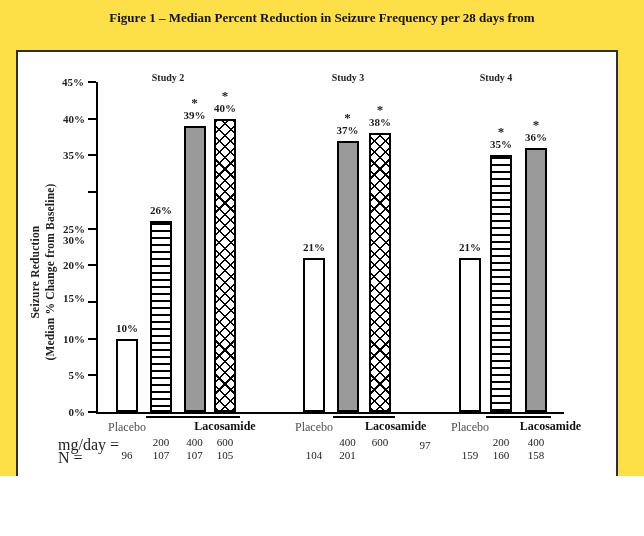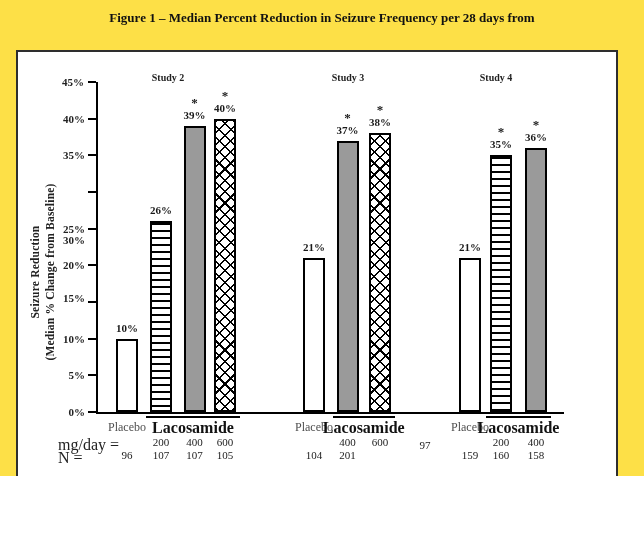--- a/index.html
+++ b/index.html
@@ -34,22 +34,22 @@
     background-image:
       repeating-linear-gradient(45deg,  #000 0, #000 1.5px, transparent 1.5px, transparent 8px),
       repeating-linear-gradient(-45deg, #000 0, #000 1.5px, transparent 1.5px, transparent 8px); }
 
   .bar-label { position:absolute; font-size:11px; font-weight:bold; color:#1a1a1a;
                transform:translateX(-50%); white-space:nowrap; }
   .star { position:absolute; font-size:13px; font-weight:bold; color:#1a1a1a;
           transform:translateX(-50%); }
   .placebo-label { position:absolute; font-size:12px; color:#4f4f4f;
                    transform:translateX(-50%); white-space:nowrap; }
-  .drug-label { position:absolute; font-size:16px; font-weight:bold; color:#111;
-                transform:translateX(-50%); white-space:nowrap; }
+  .drug-label { position:absolute; font-size:12px; font-weight:bold; color:#111;
+                transform:translateX(-50%); white-space:nowrap;margin-left:32px; }
   .overline { position:absolute; height:2px; background:#000; }
   .dose-val, .n-val { position:absolute; font-size:11px; color:#222;
                       transform:translateX(-50%); white-space:nowrap; }
   .row-label { position:absolute; font-size:16px; color:#222; white-space:nowrap; }
 </style>
 </head>
 <body>
 
 <div class="page">
 

